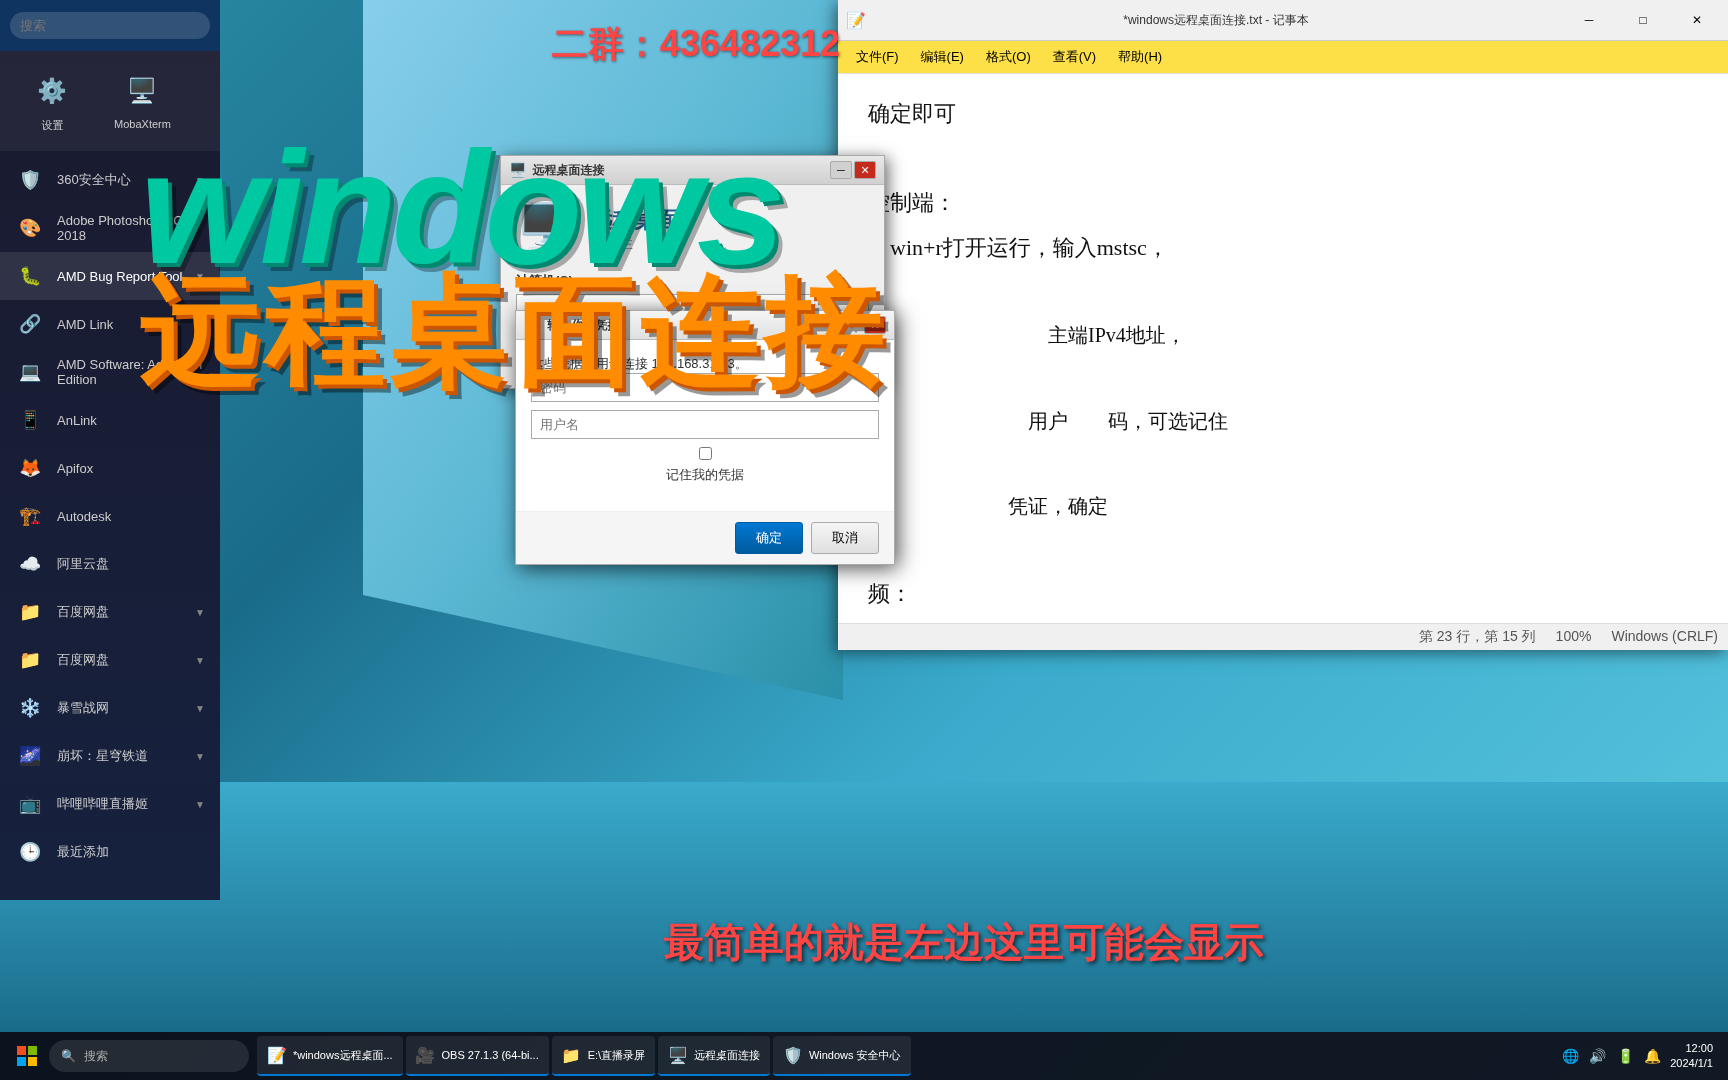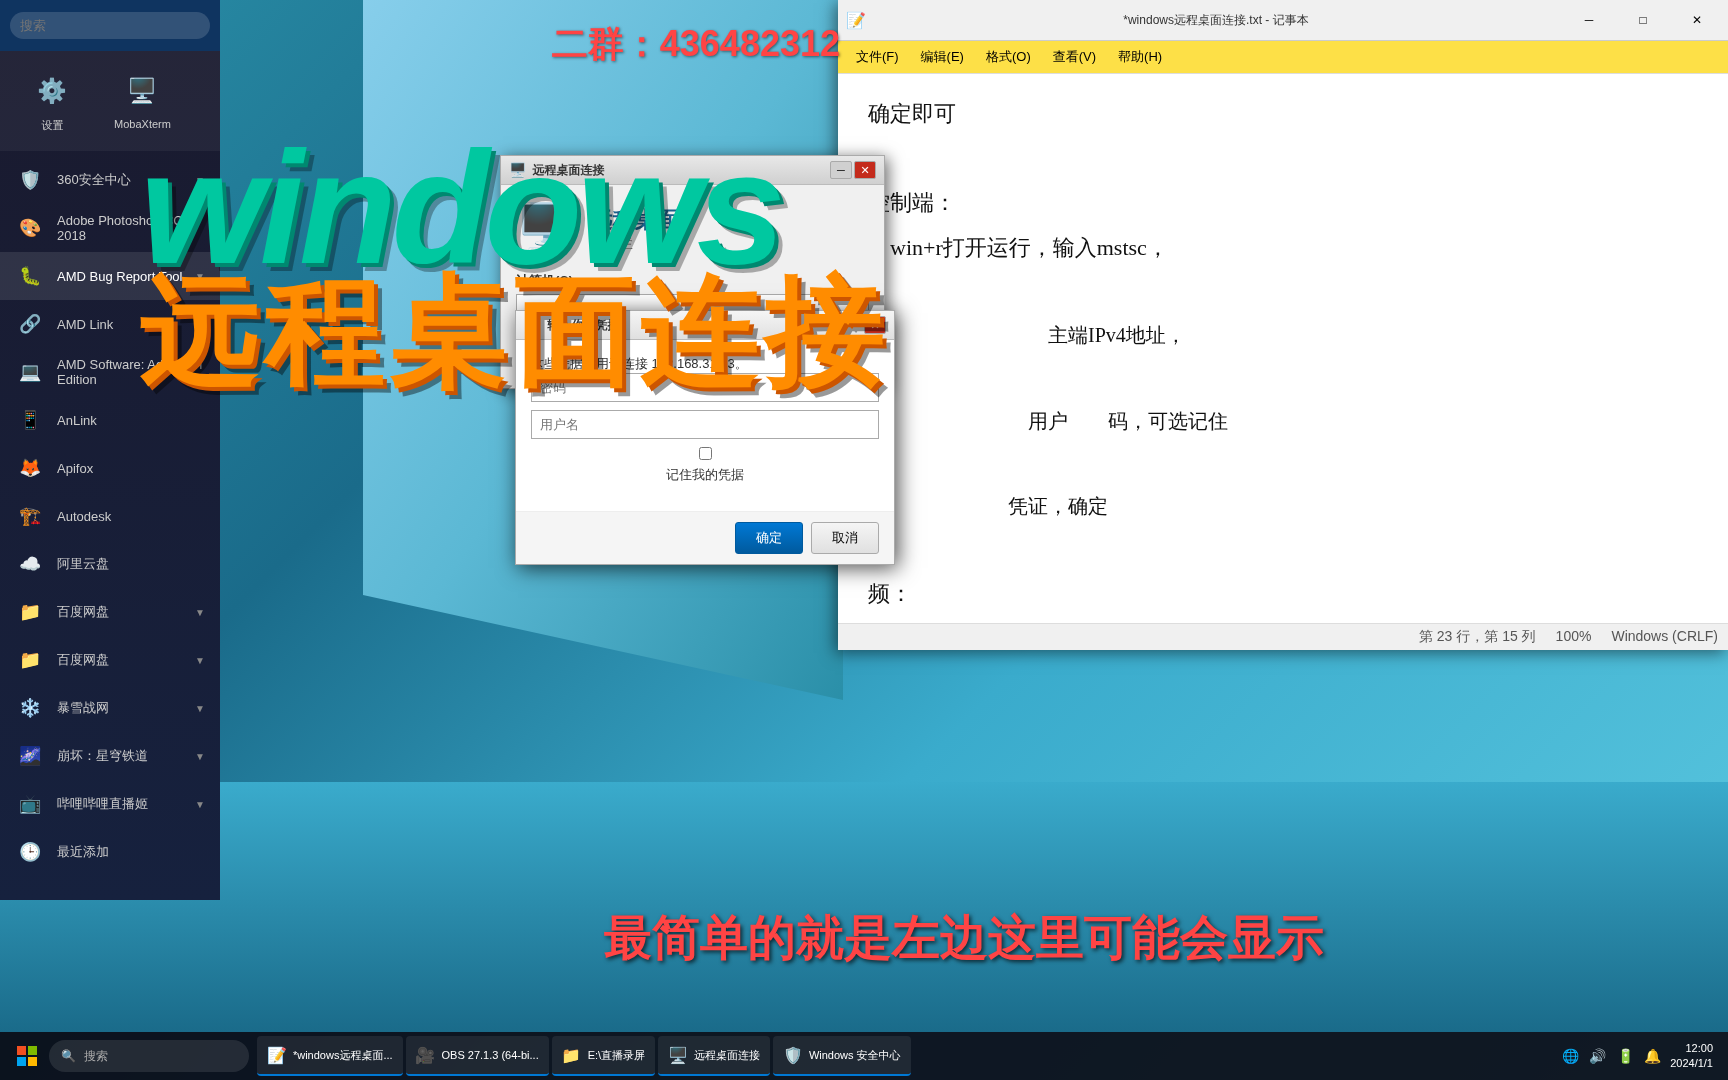--- a/index.html
+++ b/index.html
@@ -430,21 +430,21 @@
       text-shadow: 1px 1px 3px rgba(0,0,0,0.5);
     }
 
     
     .bottom-caption {
       position: absolute;
       bottom: 110px;
       left: 200px;
       right: 0;
       text-align: center;
-      font-size: 48px;
+      font-size: 40px;
       color: #ff4444;
       font-weight: bold;
       z-index: 35;
       text-shadow: 2px 2px 4px rgba(0,0,0,0.7);
     }
 
     
     .taskbar {
       position: absolute;
       bottom: 0;

